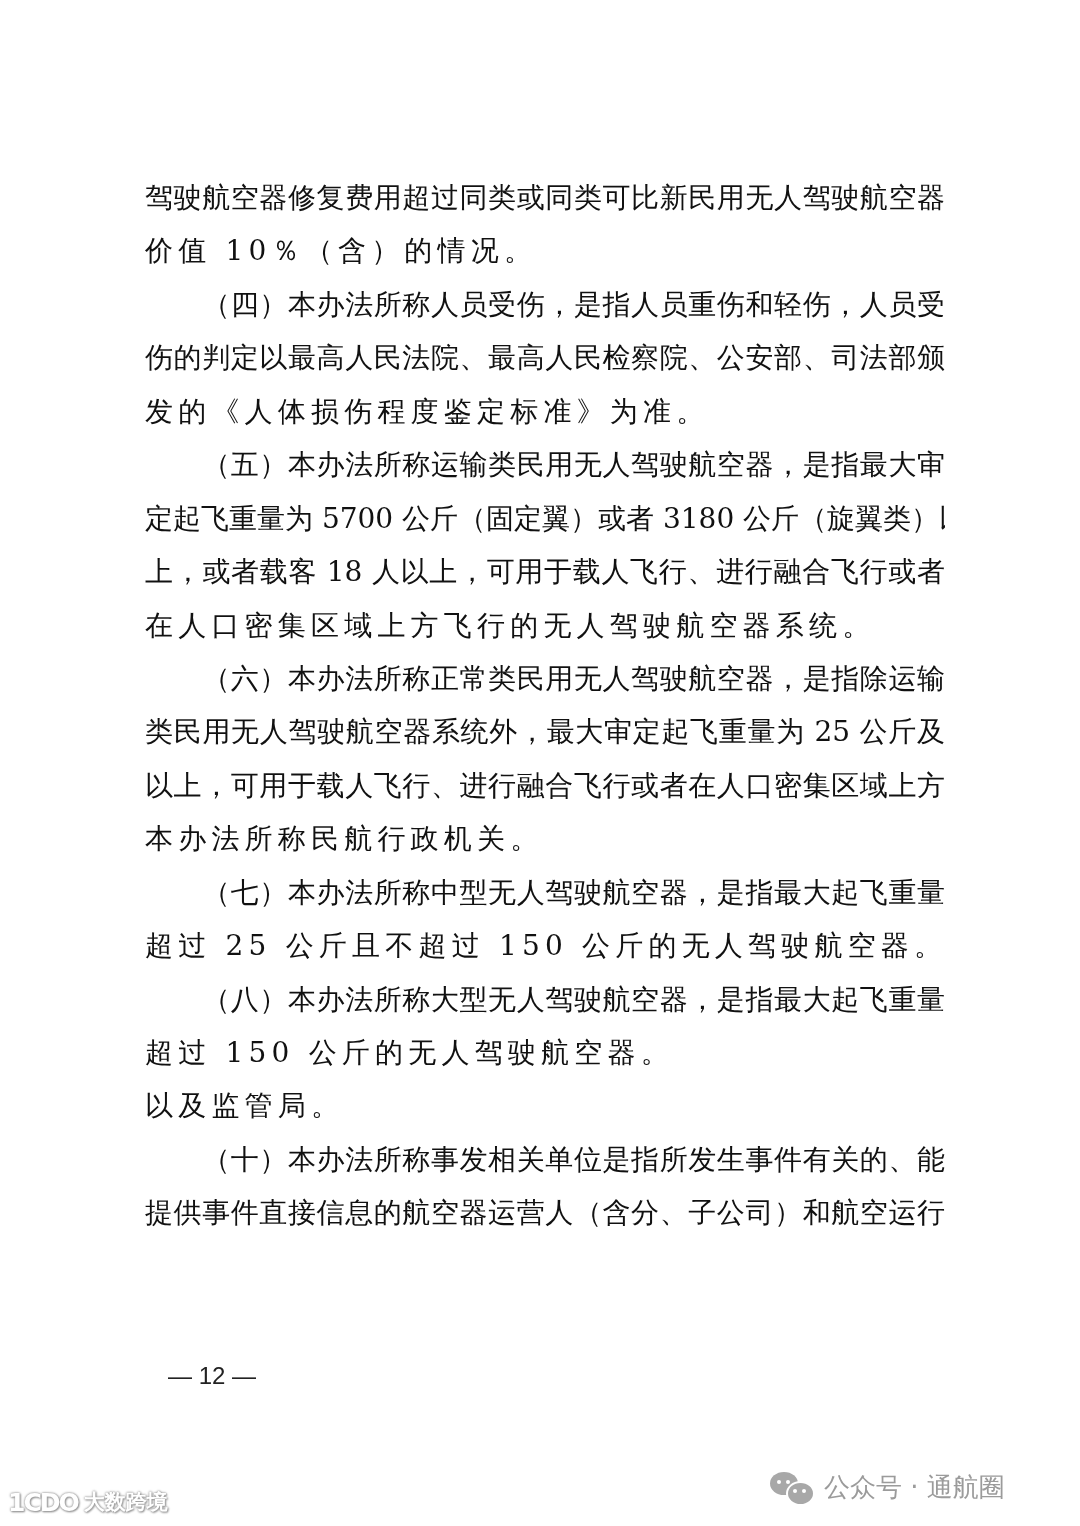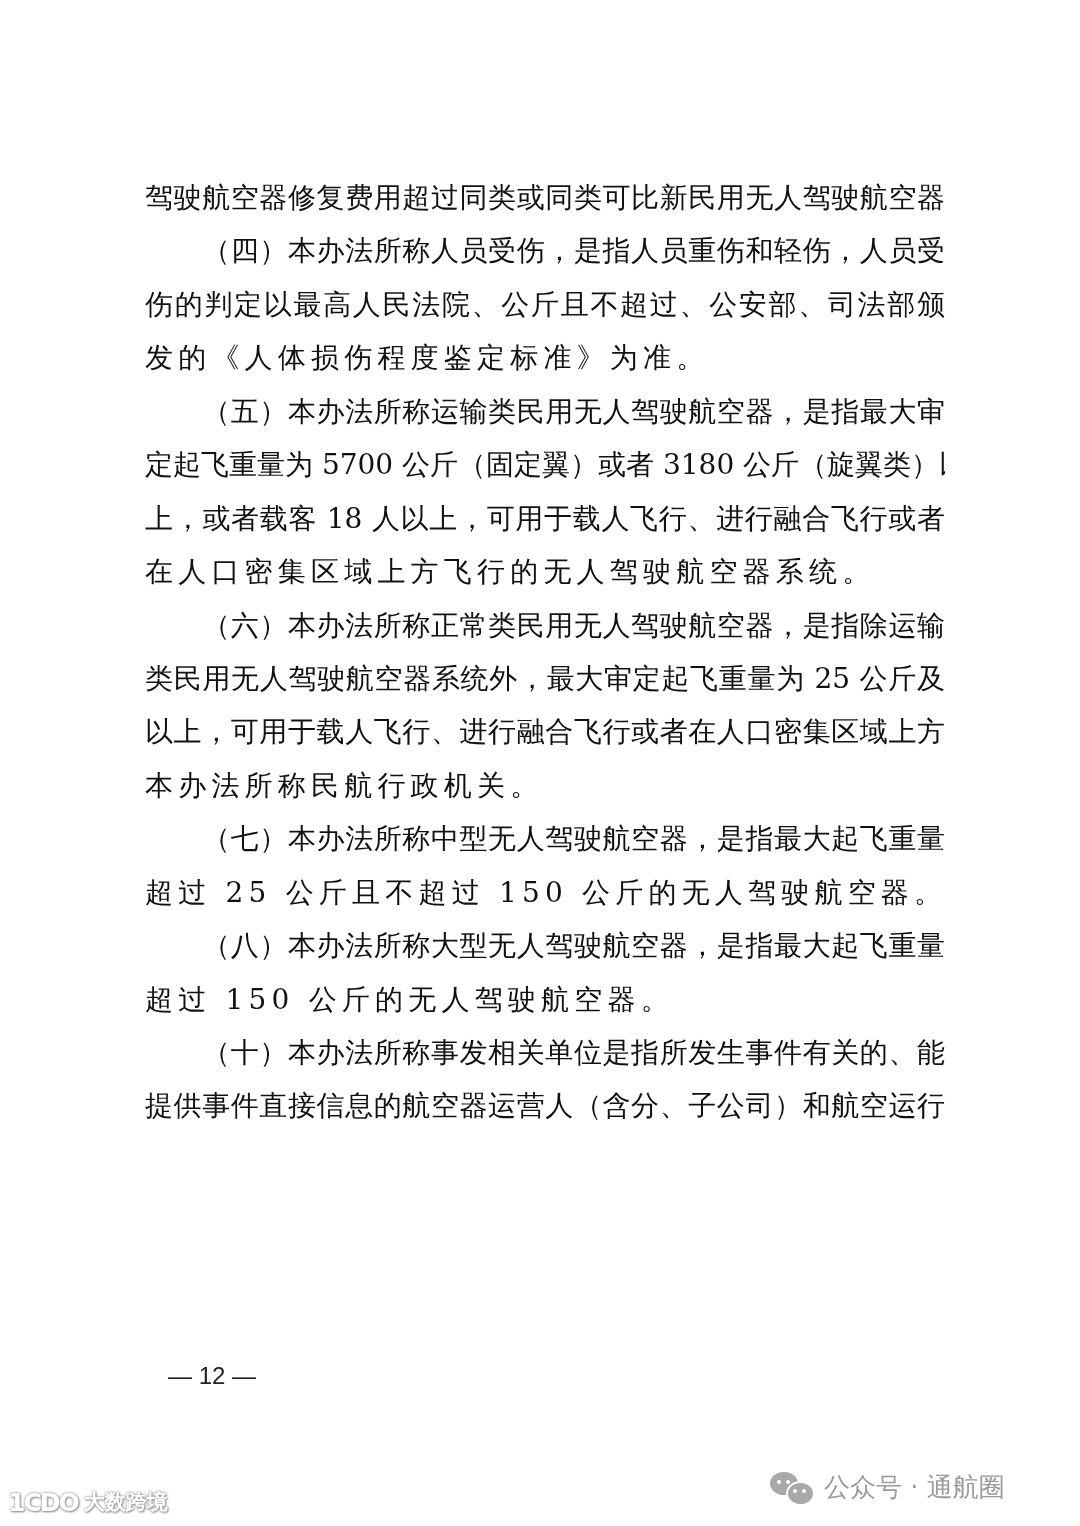--- a/index.html
+++ b/index.html
@@ -117,41 +117,43 @@
       background: #ffffff;
     }
   </style>
 </head>
 <body>
 
 <div class="page">
 
   <div class="text-block">
     <div class="line">驾驶航空器修复费用超过同类或同类可比新民用无人驾驶航空器</div>
+    <div class="line last">价值 10％（含）的情况。</div>
 
     <div class="line">　　（四）本办法所称人员受伤，是指人员重伤和轻伤，人员受</div>
-    <div class="line">伤的判定以最高人民法院、公斤且不超过、公安部、司法部颁</div>
+    <div class="line">伤的判定以最高人民法院、最高人民检察院、公安部、司法部颁</div>
     <div class="line last">发的《人体损伤程度鉴定标准》为准。</div>
 
     <div class="line">　　（五）本办法所称运输类民用无人驾驶航空器，是指最大审</div>
     <div class="line">定起飞重量为 5700 公斤（固定翼）或者 3180 公斤（旋翼类）以</div>
     <div class="line">上，或者载客 18 人以上，可用于载人飞行、进行融合飞行或者</div>
     <div class="line last">在人口密集区域上方飞行的无人驾驶航空器系统。</div>
 
     <div class="line">　　（六）本办法所称正常类民用无人驾驶航空器，是指除运输</div>
     <div class="line">类民用无人驾驶航空器系统外，最大审定起飞重量为 25 公斤及</div>
     <div class="line">以上，可用于载人飞行、进行融合飞行或者在人口密集区域上方</div>
     <div class="line last">本办法所称民航行政机关。</div>
 
     <div class="line">　　（七）本办法所称中型无人驾驶航空器，是指最大起飞重量</div>
     <div class="line last">超过 25 公斤且不超过 150 公斤的无人驾驶航空器。</div>
 
     <div class="line">　　（八）本办法所称大型无人驾驶航空器，是指最大起飞重量</div>
     <div class="line last">超过 150 公斤的无人驾驶航空器。</div>
 
+    <div class="line last">以及监管局。</div>
 
     <div class="line">　　（十）本办法所称事发相关单位是指所发生事件有关的、能</div>
     <div class="line">提供事件直接信息的航空器运营人（含分、子公司）和航空运行</div>
   </div>
 
   <div class="page-number">— 12 —</div>
 
   <div class="watermark-left">
     <span class="logo">1CDO</span>
     <span>大数跨境</span>

